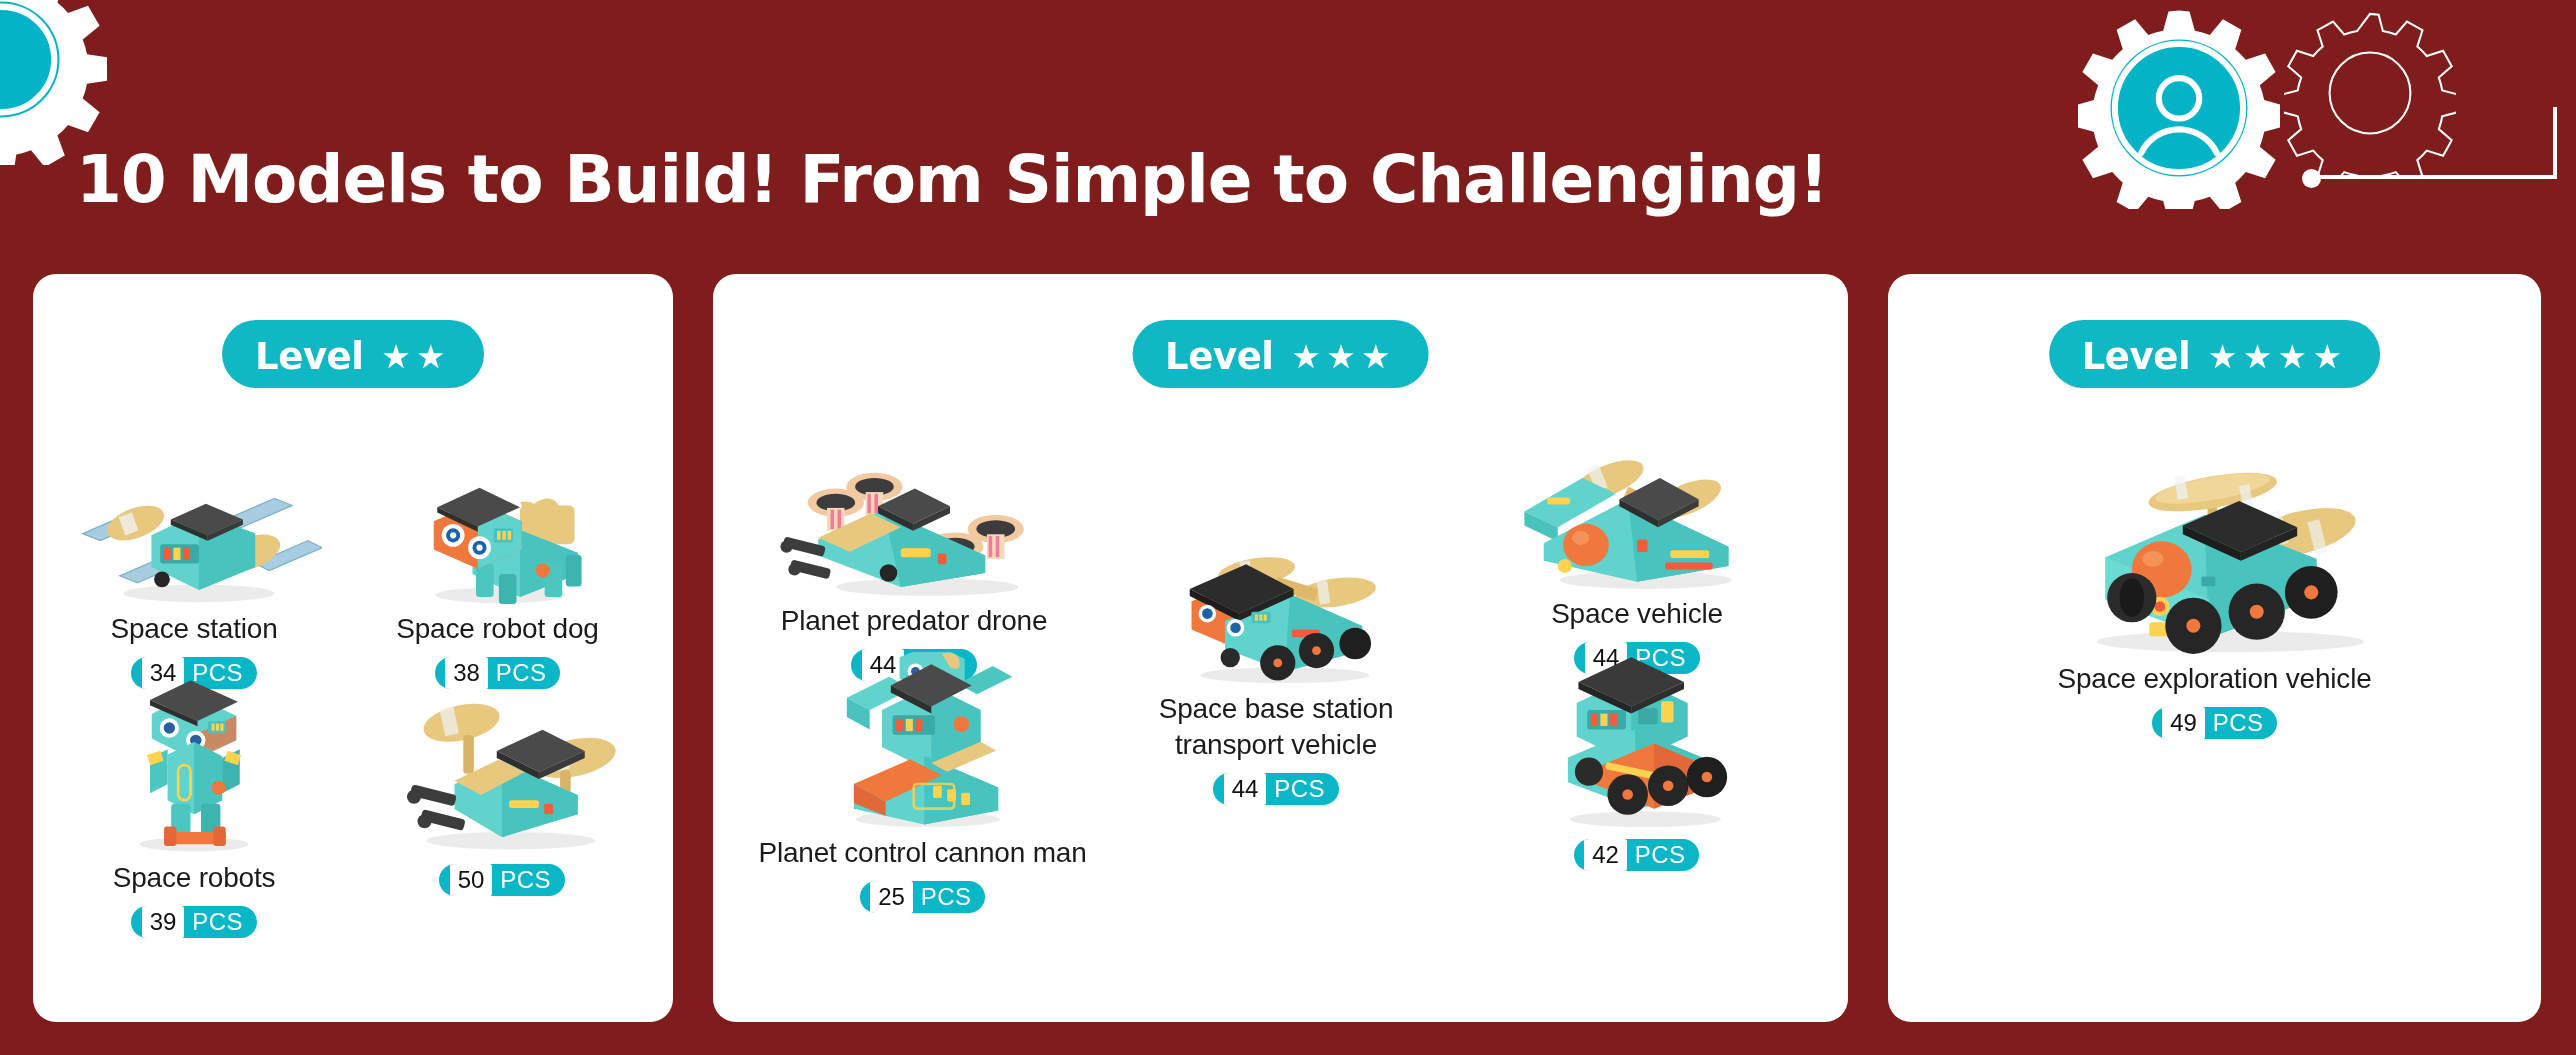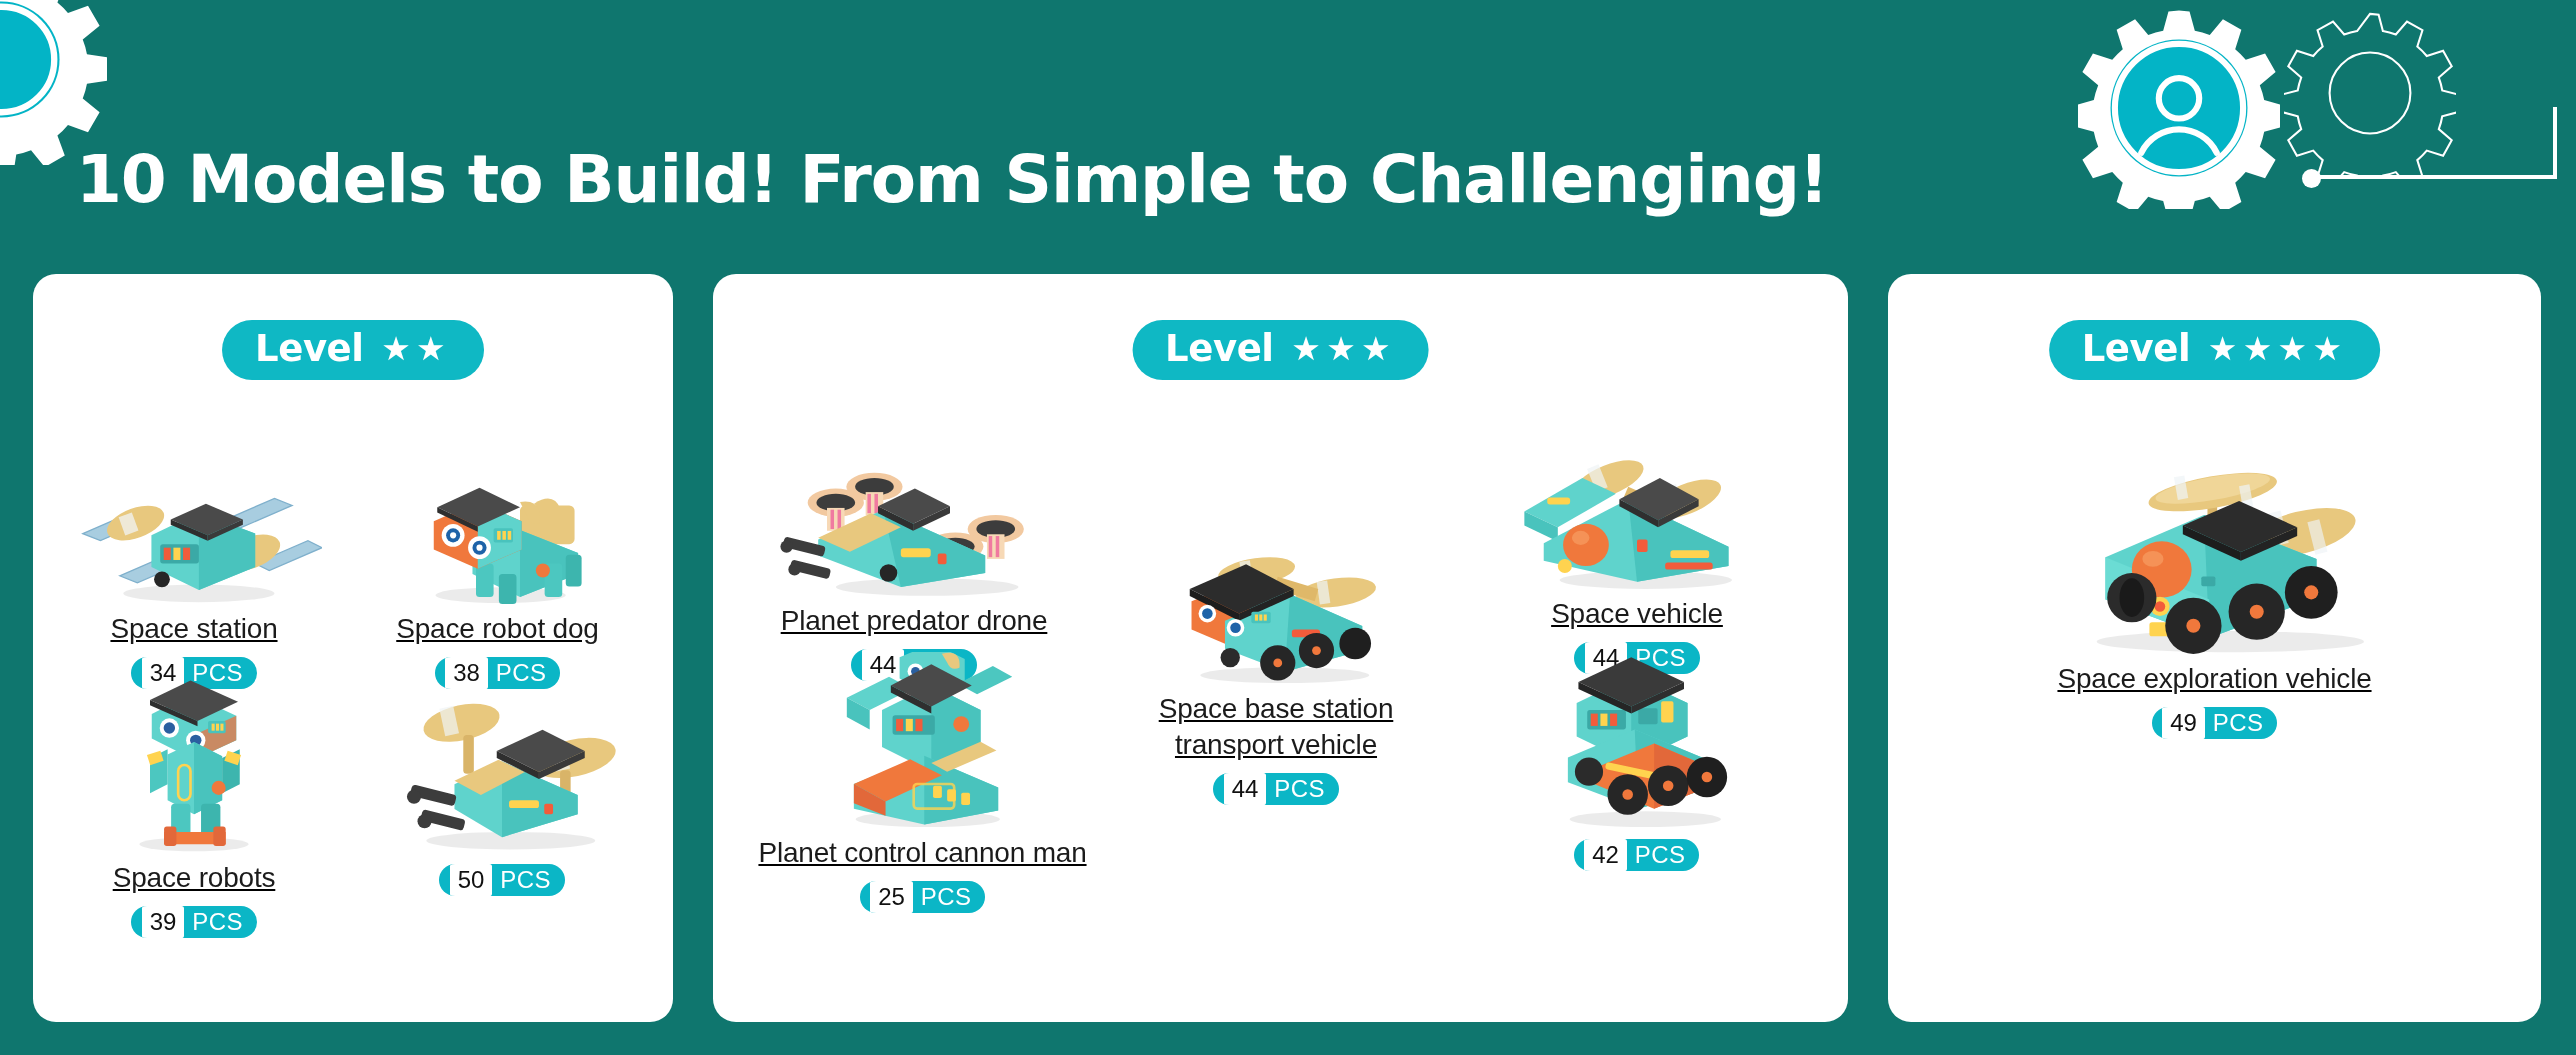--- a/index.html
+++ b/index.html
@@ -13,21 +13,21 @@
     overflow: hidden;
     font-family: "Liberation Sans", "DejaVu Sans", sans-serif;
     background: #03b4c6;
     position: relative;
   }
 
   
   .banner {
     position: absolute;
     inset: 0;
-    background: #0f766e;
+    background: #7f1d1d;
     overflow: hidden;
   }
 
   
   .gear-decor {
     position: absolute;
     pointer-events: none;
   }
   .gear-topleft {
     left: -104px;
@@ -102,21 +102,21 @@
   .card-right  { width: 653px; }
 
   
   .level-pill {
     position: absolute;
     top: 46px;
     left: 50%;
     transform: translateX(-50%);
     background: #0fb8c4;
     border-radius: 53px;
-    padding: 10px 33px 13px;
+    padding: 18px 33px 13px;
     display: flex;
     align-items: center;
     gap: 17.6px;
     white-space: nowrap;
     justify-content: space-between;
   }
   .level-pill .level-word {
     color: #ffffff;
     font-size: 37px;
     font-weight: 700;
@@ -130,21 +130,20 @@
     line-height: 1;
     letter-spacing: 5.3px;
     display: inline-block;
   }
 
   
   .model {
     position: absolute;
     text-align: center;
     box-sizing: border-box;
-    text-decoration: underline;
   }
   .model-figure {
     width: 100%;
     display: flex;
     align-items: flex-end;
     justify-content: center;
   }
   .model-name {
     color: #1b1b1b;
     font-size: 28px;

